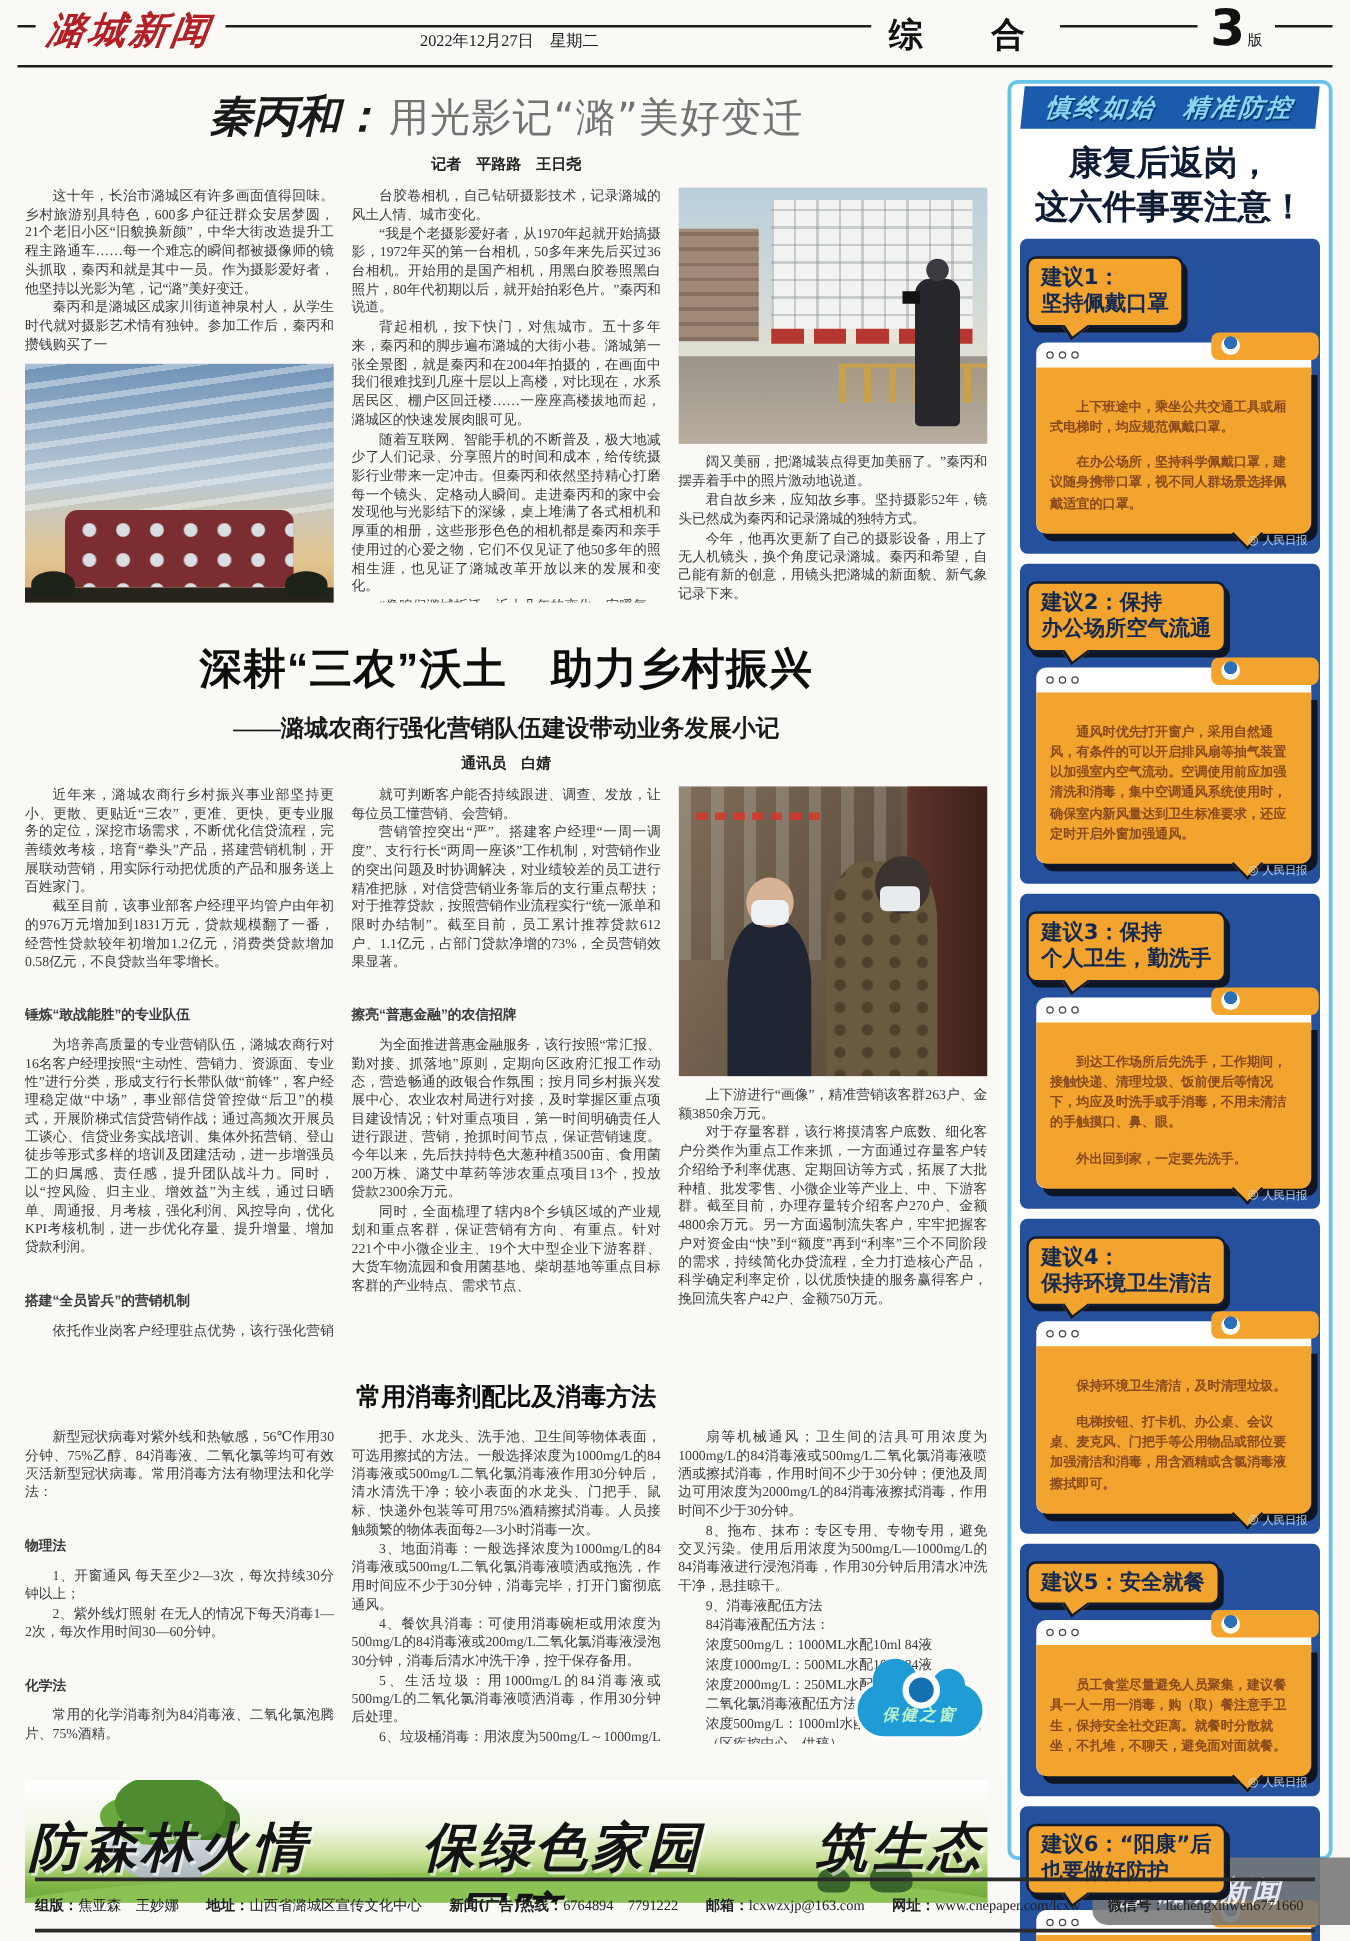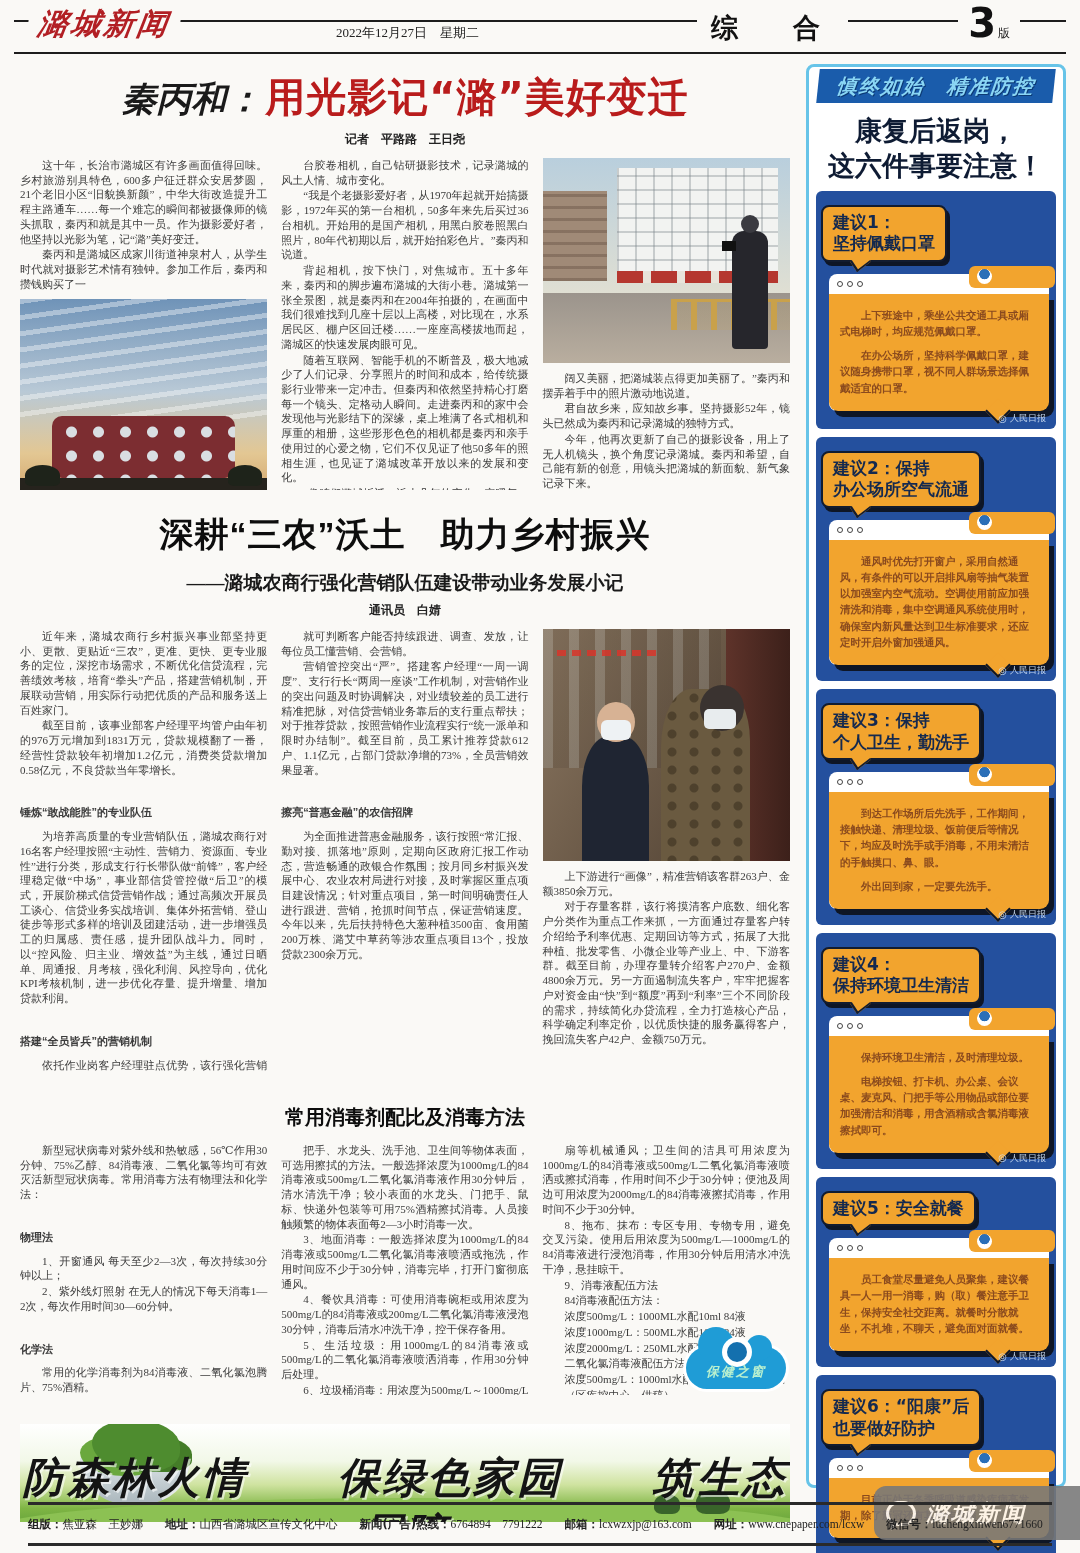--- a/index.html
+++ b/index.html
@@ -25,21 +25,21 @@
   .cols{display:flex;gap:14px;overflow:hidden}
   .col{width:247.3px;flex:0 0 auto}
   .col p{font-size:11px;line-height:1.34;text-align:justify;text-indent:2em;margin:0 0 1px;color:#3b3b3b}
   .sub{font-family:Liberation Sans, sans-serif;font-weight:bold;text-align:center;text-indent:0!important;
        font-size:12px;color:#4c4c4c;margin:28px 0 9px!important}
   .byline{text-align:center;font-size:12px;font-weight:bold;color:#222;margin:6px 0 10px}
 
   .a1{position:relative;height:428px}
   .a1-title{text-align:center;margin-top:10px}
   .t-script{font-family:"DejaVu Serif",serif;font-style:italic;font-weight:600;font-size:35px;color:#1a1a1a;margin-right:4px}
-  .t-bold{font-family:"DejaVu Sans",sans-serif;font-weight:700;font-size:40px;letter-spacing:1px;color:#b91c1c}
+  .t-bold{font-family:"DejaVu Sans",sans-serif;font-weight:400;font-size:32px;letter-spacing:1px;color:#737373}
   .a1 .cols{height:332px}
 
   .a2{position:relative;height:584px}
   .a2-title{text-align:center;font-family:Liberation Sans, sans-serif;font-weight:900;font-size:34px;color:#0d0d0d;margin-top:14px;letter-spacing:1px}
   .a2-sub{text-align:center;font-weight:bold;font-size:19px;color:#1a1a1a;margin-top:12px}
   .a2 .cols{height:442px}
 
   .a3{position:relative;height:314px}
   .a3-title{text-align:center;font-family:"DejaVu Sans",sans-serif;font-weight:900;font-size:20px;color:#0d0d0d;margin:8px 0 12px}
   .a3 .cols{height:252px}
@@ -131,22 +131,22 @@
                  border-right:2px solid #121c30;border-bottom:2px solid #121c30;transform:skewX(-18deg) rotate(45deg)}
   .panel{position:relative;margin:12px 2px 0 8px;background:#fff;border-radius:8px}
   .pbar{position:relative;height:20px;display:flex;align-items:center;padding:0 8px;border-radius:8px 8px 0 0}
   .dot{width:6px;height:6px;border:1.5px solid #444;border-radius:50%;margin-right:4px}
   .ptab{position:absolute;right:-6px;top:-8px;width:86px;height:22px;background:#f2a42e;border-radius:6px;
         display:flex;align-items:center;padding-left:8px}
   .tab-icon{width:15px;height:15px;border-radius:50%;background:radial-gradient(circle at 50% 34%,#2a6fb8 5px,#fff 5.5px)}
   .pbody{position:relative;background:#f2a42e;border-radius:0 0 9px 9px;padding:13px 11px 15px;box-shadow:5px 6px 0 #0e1626}
   .pbody::after{content:'';position:absolute;right:42px;bottom:-9px;width:16px;height:16px;background:#f2a42e;
                 transform:rotate(45deg);border-right:2px solid #0e1626;border-bottom:2px solid #0e1626}
-  .pbody p{font-family:Liberation Sans, sans-serif;font-size:10.5px;font-weight:bold;line-height:1.55;
-           color:#8a4a1e;text-indent:2em;margin:0 0 8px}
+  .pbody p{font-family:Liberation Mono, monospace;font-size:10.5px;font-weight:bold;line-height:1.55;
+           color:#8a4a1e;text-indent:2em;margin:12px 0 8px}
   .pbody p:last-child{margin-bottom:0}
   .wm{position:absolute;right:10px;bottom:4px;font-family:"DejaVu Sans",sans-serif;font-size:9px;color:#cfe0f4;opacity:.9;
       display:flex;align-items:center;gap:3px}
   .wm-icon{font-size:10px;line-height:1}
 
   
   .wx-badge{position:absolute;right:0;top:1486px;width:206px;height:54px;background:#787878;opacity:.88;
             border-radius:12px 0 0 12px;display:flex;align-items:center;gap:10px;padding:0 12px;z-index:1}
   .wx-icon{position:relative;width:30px;height:25px;border:3px solid #fff;border-radius:50%/60%}
   .wx-icon::after{content:'';position:absolute;left:2px;bottom:-8px;width:8px;height:8px;background:#fff;
@@ -230,20 +230,21 @@
           <p class="sub">锤炼“敢战能胜”的专业队伍</p>
           <p>为培养高质量的专业营销队伍，潞城农商行对16名客户经理按照“主动性、营销力、资源面、专业性”进行分类，形成支行行长带队做“前锋”，客户经理稳定做“中场”，事业部信贷管控做“后卫”的模式，开展阶梯式信贷营销作战；通过高频次开展员工谈心、信贷业务实战培训、集体外拓营销、登山徒步等形式多样的培训及团建活动，进一步增强员工的归属感、责任感，提升团队战斗力。同时，以“控风险、归主业、增效益”为主线，通过日晒单、周通报、月考核，强化利润、风控导向，优化KPI考核机制，进一步优化存量、提升增量、增加贷款利润。</p>
           <p class="sub">搭建“全员皆兵”的营销机制</p>
           <p>依托作业岗客户经理驻点优势，该行强化营销培训，按日、按周对支行员工开展贷款模拟营销演练和信贷基础知识培训，并对贷前调查要素进行标签式分解，让员工在线上</p>
         </div>
         <div class="col">
           <p>就可判断客户能否持续跟进、调查、发放，让每位员工懂营销、会营销。</p>
           <p>营销管控突出“严”。搭建客户经理“一周一调度”、支行行长“两周一座谈”工作机制，对营销作业的突出问题及时协调解决，对业绩较差的员工进行精准把脉，对信贷营销业务靠后的支行重点帮扶；对于推荐贷款，按照营销作业流程实行“统一派单和限时办结制”。截至目前，员工累计推荐贷款612户、1.1亿元，占部门贷款净增的73%，全员营销效果显著。</p>
           <p class="sub">擦亮“普惠金融”的农信招牌</p>
           <p>为全面推进普惠金融服务，该行按照“常汇报、勤对接、抓落地”原则，定期向区政府汇报工作动态，营造畅通的政银合作氛围；按月同乡村振兴发展中心、农业农村局进行对接，及时掌握区重点项目建设情况；针对重点项目，第一时间明确责任人进行跟进、营销，抢抓时间节点，保证营销速度。今年以来，先后扶持特色大葱种植3500亩、食用菌200万株、潞艾中草药等涉农重点项目13个，投放贷款2300余万元。</p>
+          <p>同时，全面梳理了辖内8个乡镇区域的产业规划和重点客群，保证营销有方向、有重点。针对221个中小微企业主、19个大中型企业下游客群、大货车物流园和食用菌基地、柴胡基地等重点目标客群的产业特点、需求节点、</p>
         </div>
         <div class="col">
           <div class="photo photo3">
             <div class="p3-bg"></div>
               <div class="p3-glass"></div>
             <div class="p3-pillar"></div>
               <div class="p3-led"></div>
             <div class="p3-clerk"></div>
             <div class="p3-cust"></div>
           </div>

